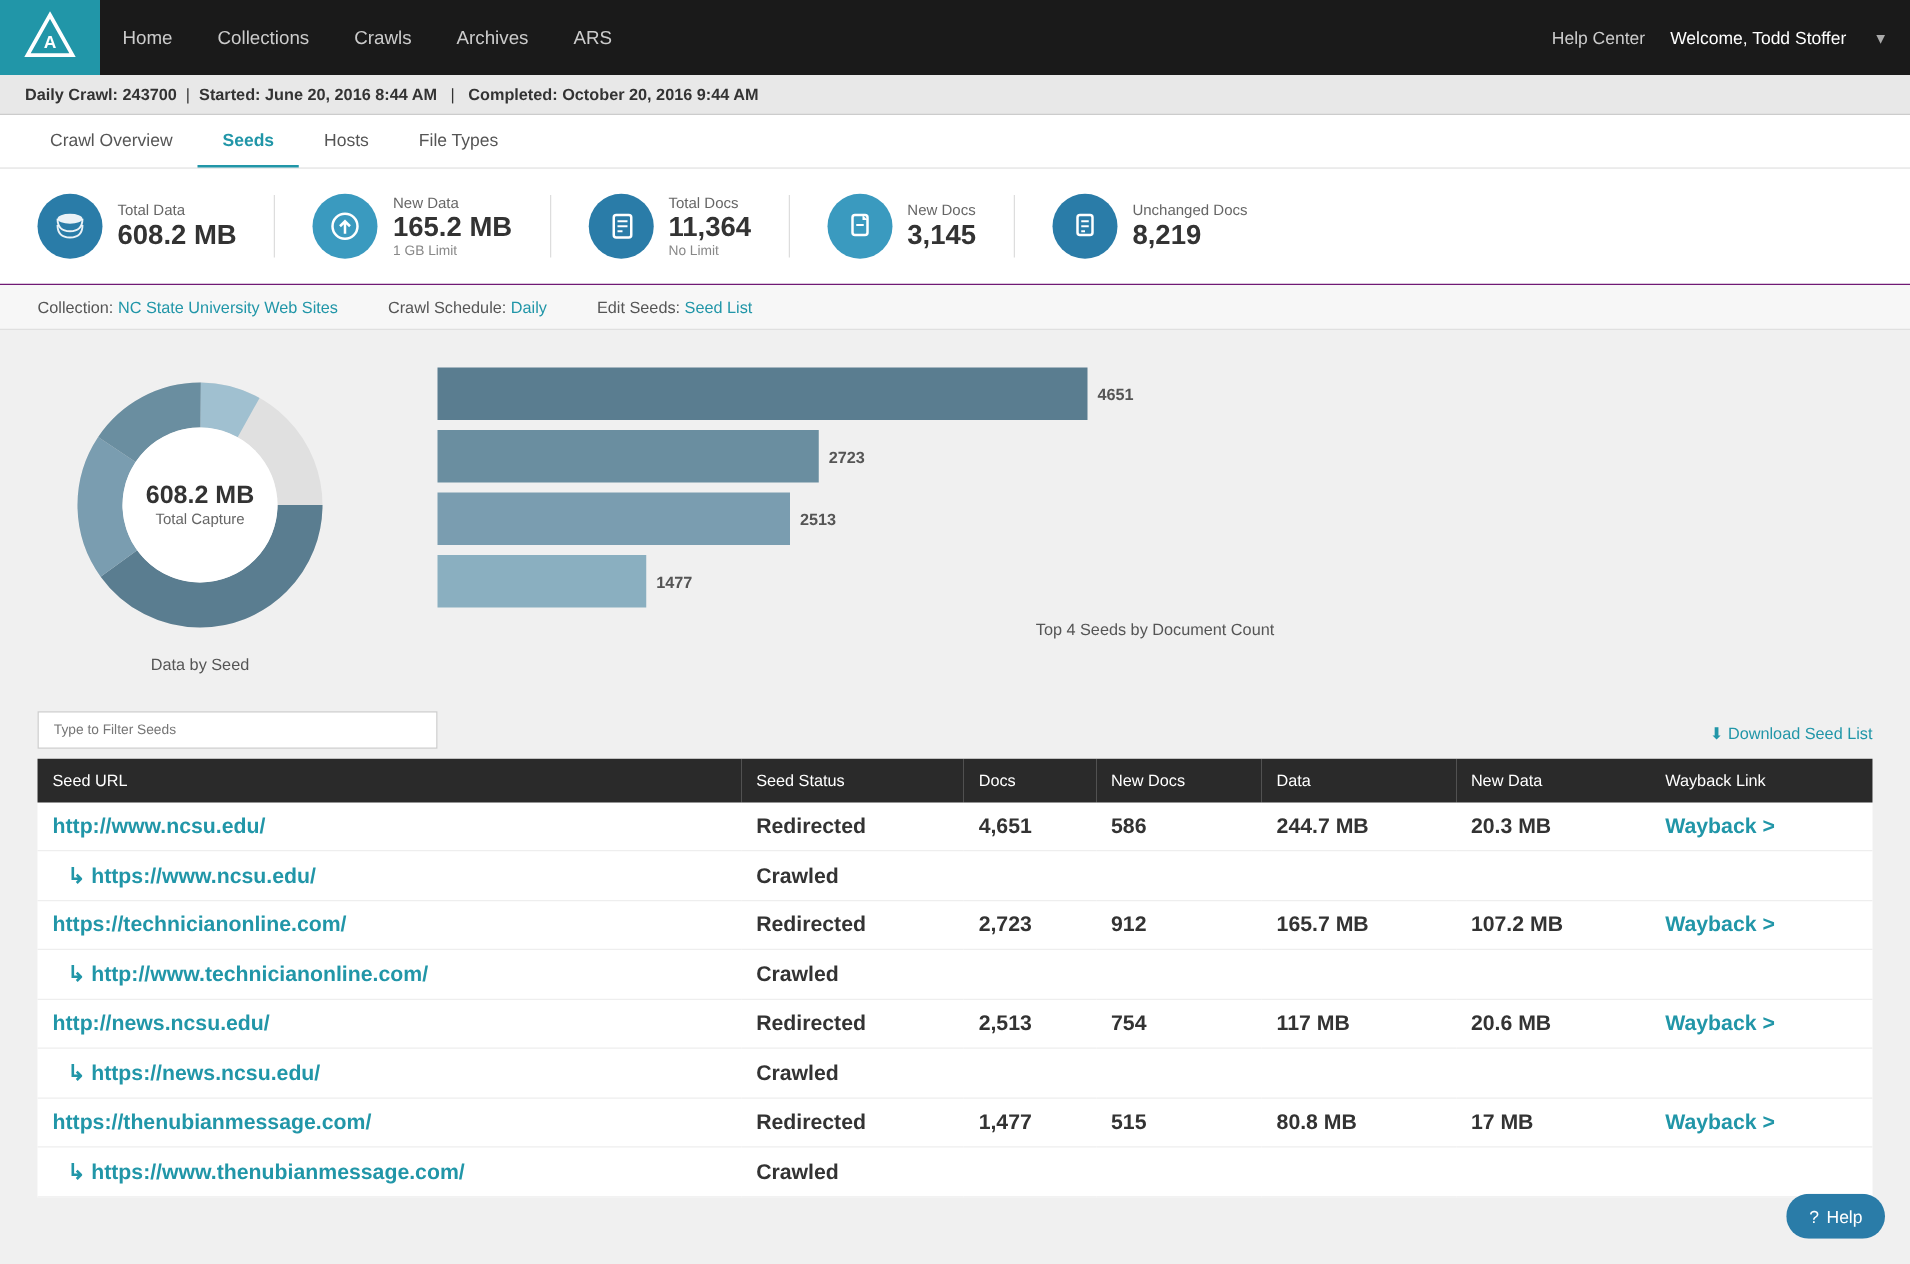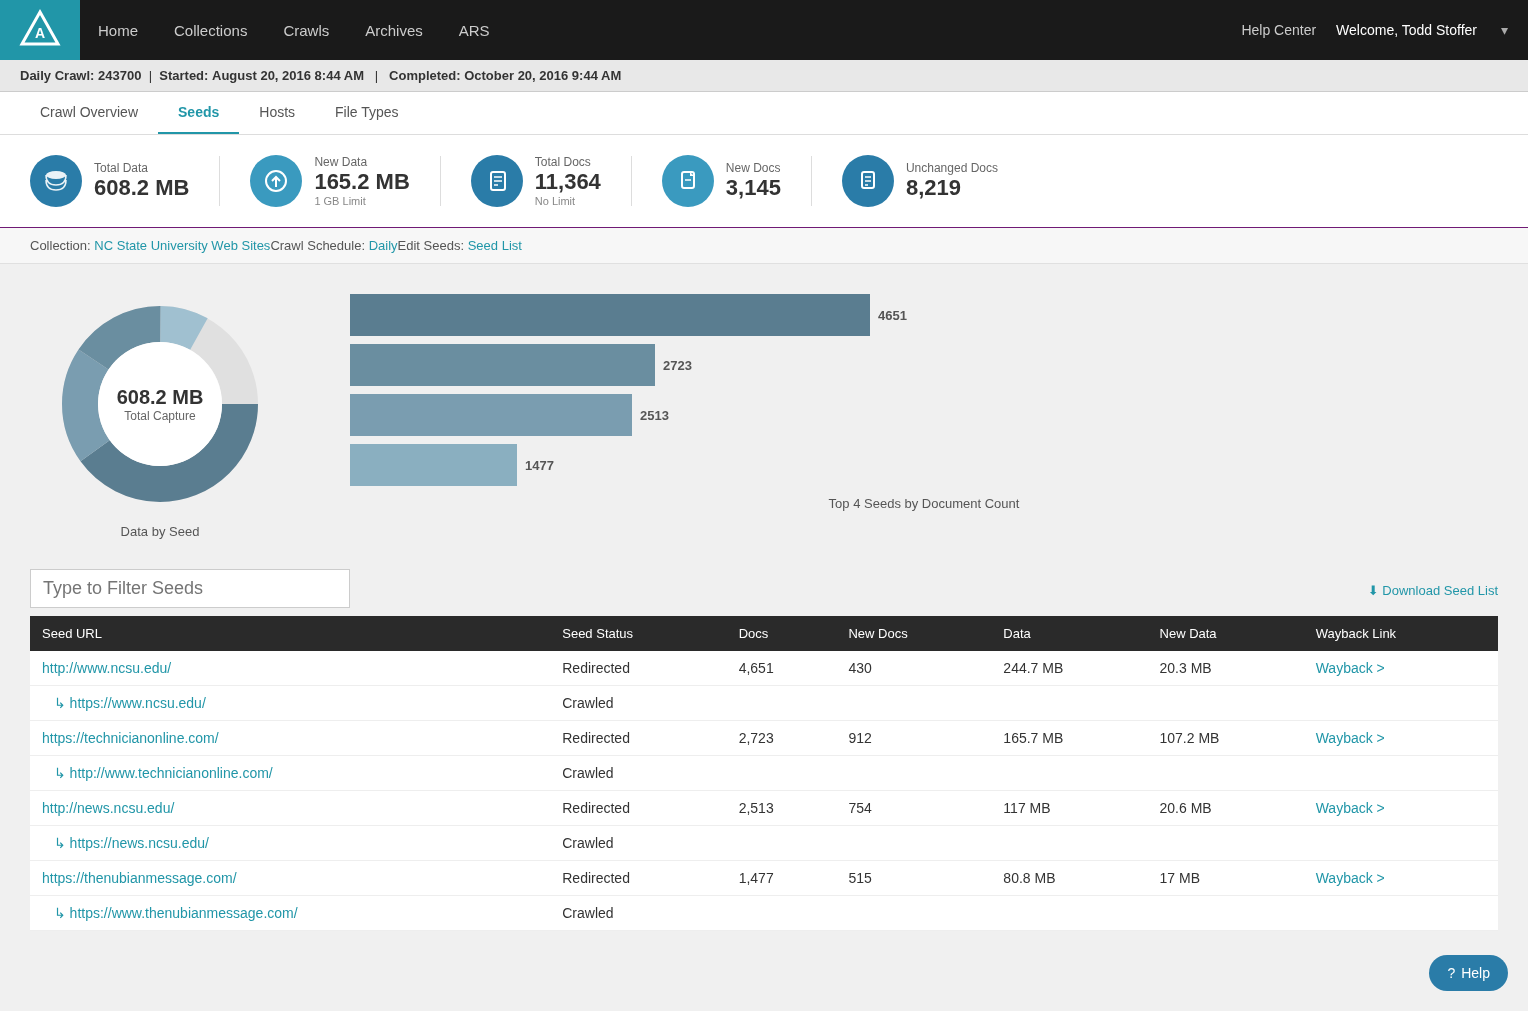--- a/index.html
+++ b/index.html
@@ -116,20 +116,21 @@
       height: 50px;
       background: #ddd;
     }
 
     
     .meta-row {
       background: #f7f7f7;
       border-bottom: 1px solid #e0e0e0;
       padding: 10px 30px;
       display: flex;
+      gap: 40px;
       font-size: 13px;
       color: #555;
     }
     .meta-row a { color: #2196a8; text-decoration: none; }
 
     
     .charts-section {
       background: #f0f0f0;
       display: flex;
       padding: 30px;
@@ -213,21 +214,21 @@
       margin-bottom: 8px;
     }
     .seed-title { font-size: 14px; color: #555; font-weight: normal; }
     .seed-count { color: #888; font-size: 13px; }
     .download-link { color: #2196a8; font-size: 13px; text-decoration: none; cursor: pointer; }
     .filter-input {
       width: 320px;
       padding: 8px 12px;
       border: 1px solid #ccc;
       background: #fff;
-      font-size: 18px;
+      font-size: 11px;
       color: #999;
       outline: none;
       margin-bottom: 4px;
     }
 
     
     .seed-table {
       width: 100%;
       border-collapse: collapse;
       background: #fff;
@@ -237,23 +238,24 @@
       color: #fff;
     }
     .seed-table th {
       padding: 10px 12px;
       text-align: left;
       font-size: 13px;
       font-weight: normal;
     }
     .seed-table td {
       padding: 9px 12px;
-      font-size: 14px;
+      font-size: 17px;
       border-bottom: 1px solid #eee;
       color: #333;
+      font-weight: bold;
     }
     .seed-url-link { color: #2196a8; text-decoration: none; }
     .redirected { color: #555; }
     .crawled { color: #555; }
     .sub-row td:first-child { padding-left: 24px; color: #555; }
     .doc-count { color: #2196a8; }
     .wayback-link { color: #2196a8; text-decoration: none; }
 
     
     .help-btn {
@@ -294,21 +296,21 @@
     <span class="welcome">Welcome, Todd Stoffer</span>
     <span class="dropdown-arrow">▾</span>
   </div>
 </nav>
 
 <div class="crawl-bar">
   <span>Daily Crawl:</span>
   <span>243700</span>
   &nbsp;|&nbsp;
   <span>Started:</span>
-  <span>August 20, 2016 8:44 AM</span>
+  <span>June 20, 2016 8:44 AM</span>
   &nbsp;&nbsp;|&nbsp;&nbsp;
   <span>Completed:</span>
   <span>October 20, 2016 9:44 AM</span>
 </div>
 
 <div class="tabs-bar">
   <div class="tab">Crawl Overview</div>
   <div class="tab active">Seeds</div>
   <div class="tab">Hosts</div>
   <div class="tab">File Types</div>
@@ -469,21 +471,21 @@
         <th>New Data</th>
         <th>Wayback Link</th>
       </tr>
     </thead>
     <tbody id="seed-tbody">
 
     <tr>
     <td><a class="seed-url-link">http://www.ncsu.edu/</a></td>
     <td class="redirected">Redirected</td>
     <td class="doc-count">4,651</td>
-    <td class="doc-count">430</td>
+    <td class="doc-count">586</td>
     <td>244.7 MB</td>
     <td>20.3 MB</td>
     <td><a class="wayback-link">Wayback &gt;</a></td>
   </tr>
         <tr class="sub-row">
     <td><a class="seed-url-link">↳ https://www.ncsu.edu/</a></td>
     <td class="crawled">Crawled</td>
     <td colspan="5"></td>
   </tr>
         <tr>

